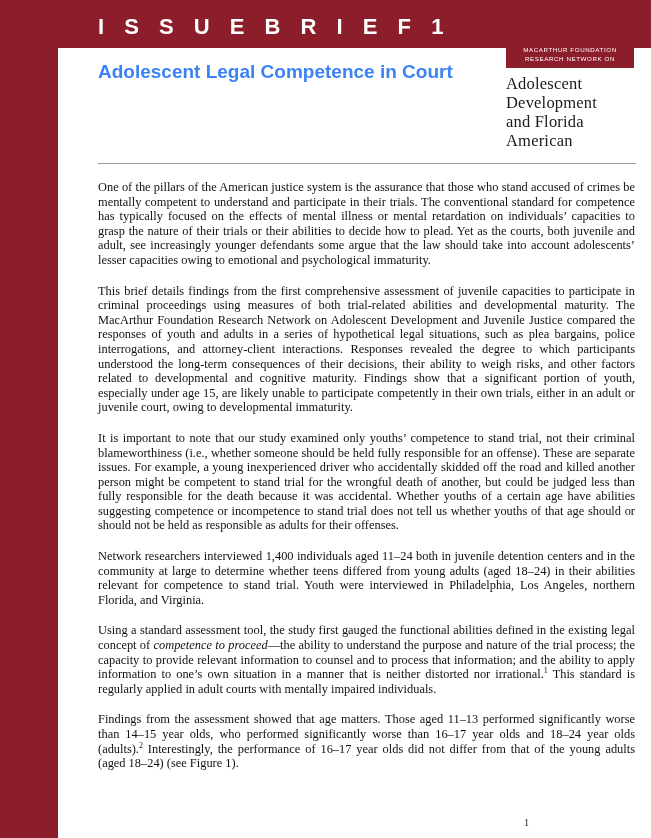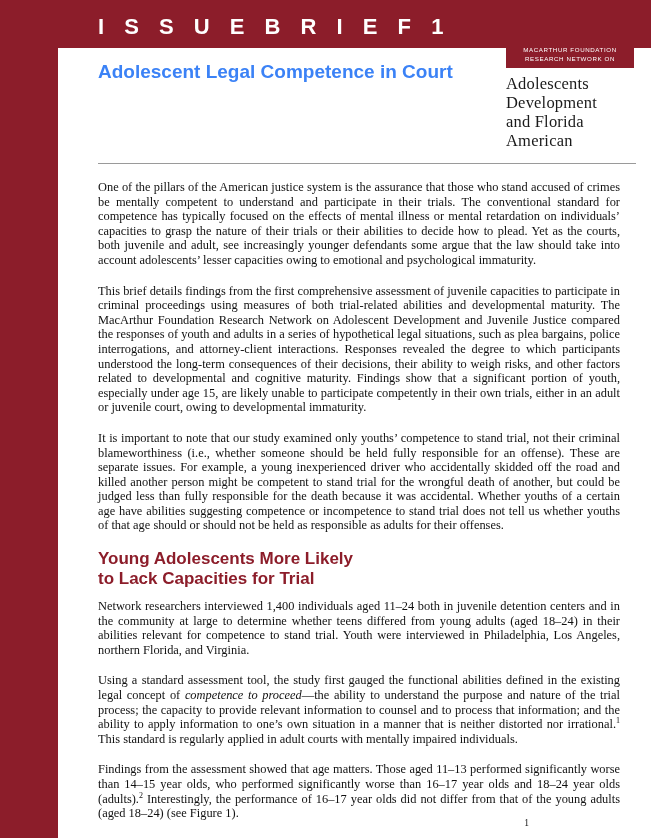--- a/index.html
+++ b/index.html
@@ -96,21 +96,21 @@
     background: #9a9a9a;
   }
   
   .content {
     position: absolute;
     left: 98px;
     top: 180px;
     width: 537px;
   }
   p.body {
-    margin: 0 15px 16px 0;
+    margin: 0 0 16px 0;
     font-size: 12.4px;
     line-height: 14.6px;
     text-align: justify;
     color: #111111;
   }
   h2.section-head {
     margin: 10px 0 10px 0;
     color: #8c1d2a;
     font-family: "Liberation Sans", sans-serif;
     font-weight: bold;
@@ -139,41 +139,37 @@
   <div class="issue-brief-title">I S S U E   B R I E F   1</div>
 
   <div class="doc-title">Adolescent Legal Competence in Court</div>
 
   <div class="logo-block">
     <div class="logo-top">
       <div>MACARTHUR FOUNDATION</div>
       <div>RESEARCH NETWORK ON</div>
     </div>
     <div class="logo-name">
-      <div>Adolescents</div>
+      <div>Adolescent</div>
       <div>Development</div>
       <div>and Florida</div>
       <div>American</div>
     </div>
   </div>
 
   <div class="rule"></div>
 
   <div class="content">
 
     <p class="body">One of the pillars of the American justice system is the assurance that those who stand accused of crimes be mentally competent to understand and participate in their trials. The conventional standard for competence has typically focused on the effects of mental illness or mental retardation on individuals’ capacities to grasp the nature of their trials or their abilities to decide how to plead. Yet as the courts, both juvenile and adult, see increasingly younger defendants some argue that the law should take into account adolescents’ lesser capacities owing to emotional and psychological immaturity.</p>
 
     <p class="body">This brief details findings from the first comprehensive assessment of juvenile capacities to participate in criminal proceedings using measures of both trial-related abilities and developmental maturity. The MacArthur Foundation Research Network on Adolescent Development and Juvenile Justice compared the responses of youth and adults in a series of hypothetical legal situations, such as plea bargains, police interrogations, and attorney-client interactions. Responses revealed the degree to which participants understood the long-term consequences of their decisions, their ability to weigh risks, and other factors related to developmental and cognitive maturity. Findings show that a significant portion of youth, especially under age 15, are likely unable to participate competently in their own trials, either in an adult or juvenile court, owing to developmental immaturity.</p>
 
     <p class="body">It is important to note that our study examined only youths’ competence to stand trial, not their criminal blameworthiness (i.e., whether someone should be held fully responsible for an offense).  These are separate issues.  For example, a young inexperienced driver who accidentally skidded off the road and killed another person might be competent to stand trial for the wrongful death of another, but could be judged less than fully responsible for the death because it was accidental. Whether youths of a certain age have abilities suggesting competence or incompetence to stand trial does not tell us whether youths of that age should or should not be held as responsible as adults for their offenses.</p>
 
-    <h2 class="section-head">
-      <span>Young Adolescents More Likely</span><br>
-      <span>to Lack Capacities for Trial</span>
-    </h2>
 
     <p class="body">Network researchers interviewed 1,400 individuals aged 11–24 both in juvenile detention centers and in the community at large to determine whether teens differed from young adults (aged 18–24) in their abilities relevant for competence to stand trial. Youth were interviewed in Philadelphia, Los Angeles, northern Florida, and Virginia.</p>
 
     <p class="body"><span>Using a standard assessment tool, the study first gauged the functional abilities defined in the existing legal concept of </span><span class="italic">competence to proceed</span><span>—the ability to understand the purpose and nature of the trial process; the capacity to provide relevant information to counsel and to process that information; and the ability to apply information to one’s own situation in a manner that is neither distorted nor irrational.</span><sup>1</sup><span> This standard is regularly applied in adult courts with mentally impaired individuals.</span></p>
 
     <p class="body"><span>Findings from the assessment showed that age matters. Those aged 11–13 performed significantly worse than 14–15 year olds, who performed significantly worse than 16–17 year olds and 18–24 year olds (adults).</span><sup>2</sup><span> Interestingly, the performance of 16–17 year olds did not differ from that of the young adults (aged 18–24) (see Figure 1).</span></p>
 
   </div>
 
   <div class="page-number">1</div>

